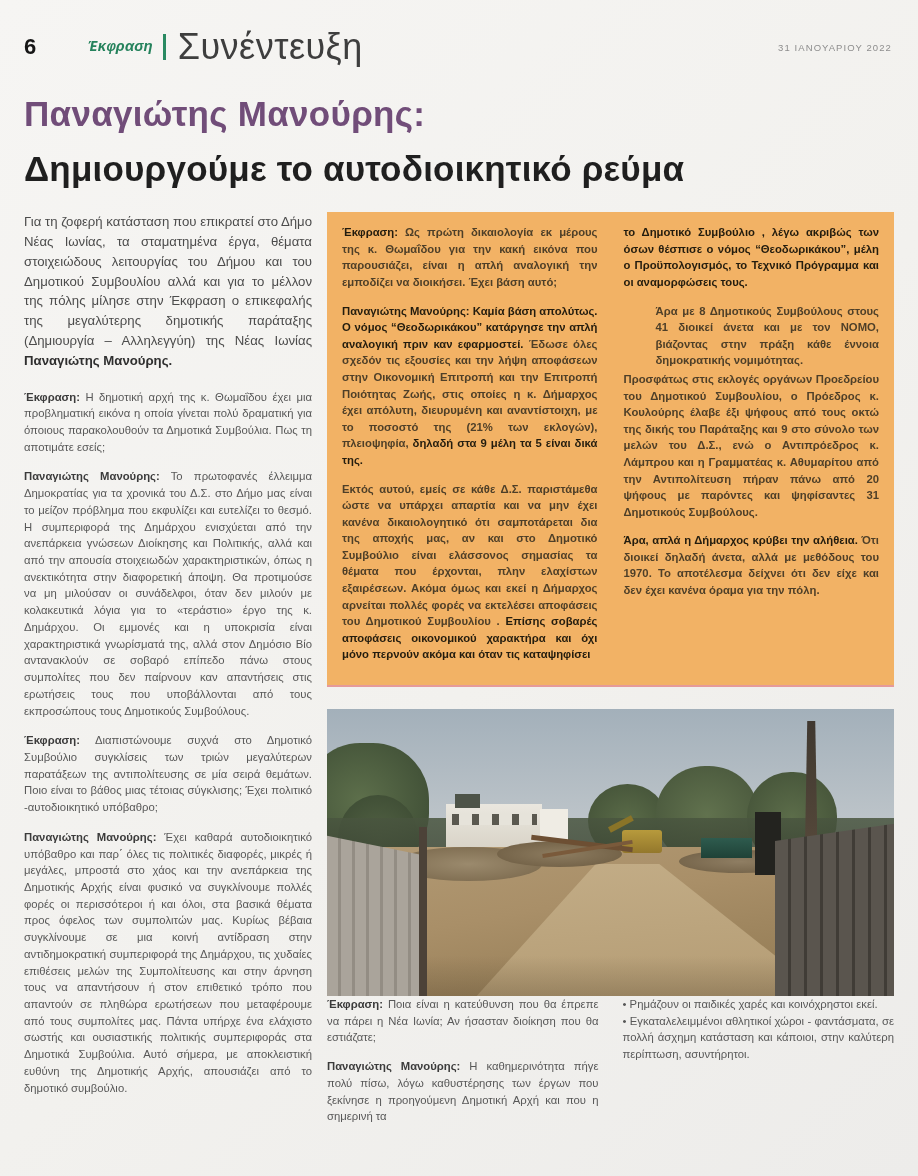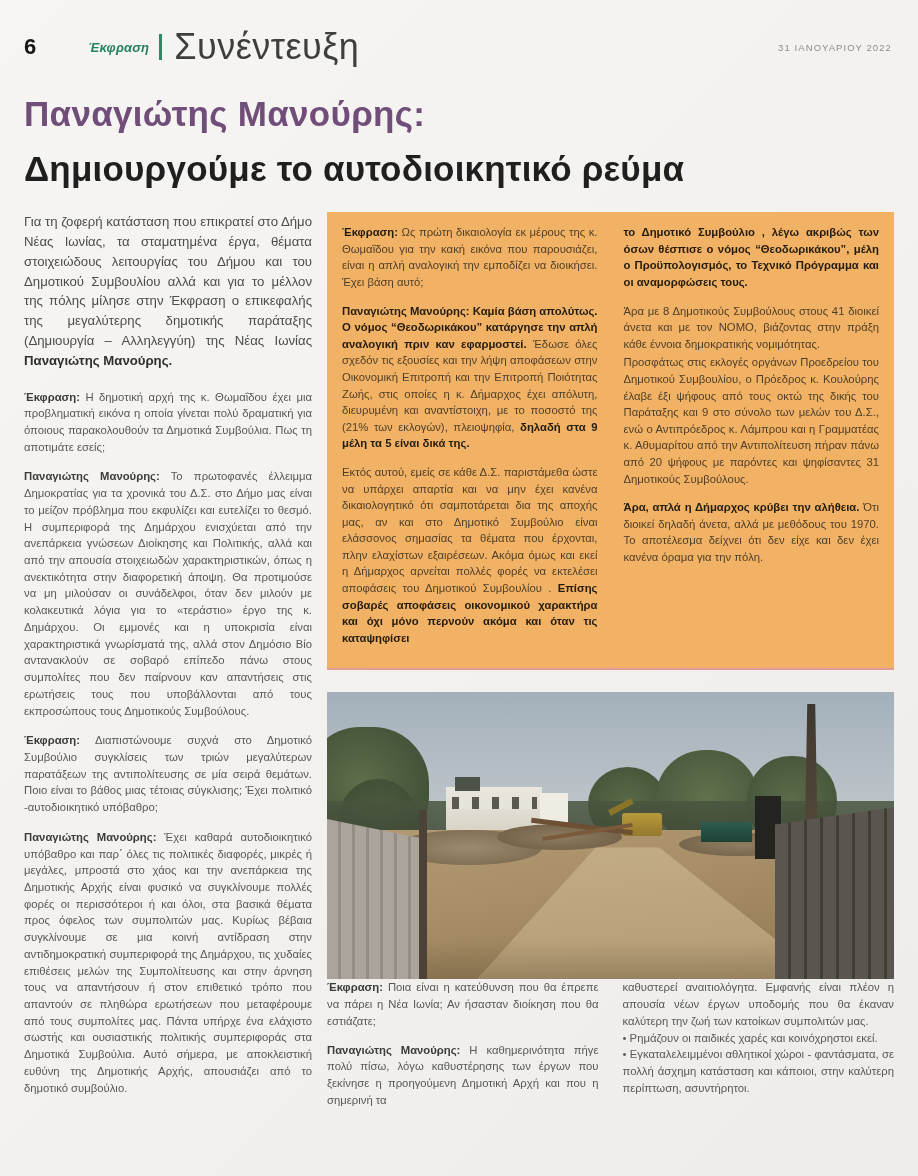--- a/index.html
+++ b/index.html
@@ -9,22 +9,22 @@
     font-family:"Liberation Sans", sans-serif;
     -webkit-font-smoothing:antialiased;
   }
   .page{
     position:relative;width:918px;height:1176px;overflow:hidden;
     background:linear-gradient(135deg,#f6f5f3 0%,#f2f1ee 55%,#edecea 100%);
   }
   
   .header{display:flex;align-items:center;padding:26px 26px 0 24px;}
   .page-num{font-size:22px;font-weight:bold;color:#161616;}
-  .brand{margin-left:52px;font-family:Liberation Sans, sans-serif;font-style:italic;font-weight:bold;
-         font-size:13px;color:#25825c;letter-spacing:0.2px;}
+  .brand{margin-left:52px;font-family:Liberation Mono, monospace;font-style:italic;font-weight:bold;
+         font-size:15px;color:#25825c;letter-spacing:0.2px;}
   .brand-divider{width:3px;height:26px;background:#2a8a62;margin:0 12px 0 10px;}
   .section-title{font-size:36px;font-weight:normal;color:#3e3e3e;letter-spacing:0.5px;}
   .issue-date{margin-left:auto;font-size:9.5px;font-weight:normal;color:#8d8d8d;letter-spacing:1.1px;}
   
   .headline{padding:26px 24px 4px 24px;}
   .kicker{font-size:35px;font-weight:bold;color:#714d79;letter-spacing:0.3px;margin:0 0 12px 0;}
   .main-title{font-size:35px;font-weight:bold;color:#1f1f1f;line-height:1.32;margin:0;letter-spacing:0.2px;}
   
   .content{display:flex;gap:15px;padding:16px 24px 0 24px;}
   .col-left{width:288px;flex:none;}
@@ -34,21 +34,21 @@
   .para{font-size:11.3px;line-height:1.48;color:#585858;text-align:justify;margin:0 0 13px 0;}
   .para .qlabel{font-weight:bold;color:#3b3b3b;}
   
   .highlight-box{
     background:#f2b265;
     border-bottom:2px solid #e59a9a;
     display:flex;gap:26px;
     padding:12px 15px 10px 15px;
   }
   .obox-col{flex:1;min-width:0;font-size:11.3px;line-height:1.47;color:#4e3f28;text-align:justify;}
-  .obox-col p{margin:0 0 12px 0;}
+  .obox-col p{margin:0 0 12px 0;font-weight:bold;}
   .obox-col b{color:#231c0e;}
   .obox-heading{text-align:center;font-weight:bold;font-size:13.5px;color:#1d170c;
                 line-height:1.45;margin:14px 0 12px 0;}
   
   .photo{position:relative;margin-top:22px;height:287px;overflow:hidden;background:linear-gradient(#a3b0ba,#c7cccf 55%,#cfd2d2);}
   .photo div{position:absolute;}
   .ph-ground{left:0;right:0;bottom:0;height:52%;background:linear-gradient(170deg,#b29a74 0%,#a98f68 40%,#8d764f 100%);}
   .ph-road{left:18%;right:12%;bottom:0;height:46%;background:linear-gradient(175deg,#c3ad87,#b49c74);
            clip-path:polygon(42% 0,58% 0,100% 100%,12% 100%);}
   .ph-shadow{left:0;right:0;bottom:0;height:14%;background:linear-gradient(#0000,#5c4c3455);}
@@ -122,21 +122,21 @@
     <div class="col-right">
 
       <div class="highlight-box">
         <div class="obox-col">
           <p><b>Έκφραση:</b><span> Ως πρώτη δικαιολογία εκ μέρους της κ. Θωμαΐδου για την κακή εικόνα που παρουσιάζει, είναι η απλή αναλογική την εμποδίζει να διοικήσει. Έχει βάση αυτό;</span></p>
           <p><b>Παναγιώτης Μανούρης:</b><b>  Καμία βάση απολύτως. Ο νόμος “Θεοδωρικάκου” κατάργησε την απλή αναλογική πριν καν εφαρμοστεί.</b><span> Έδωσε όλες σχεδόν τις εξουσίες και την λήψη αποφάσεων στην Οικονομική Επιτροπή και την Επιτροπή Ποιότητας Ζωής, στις οποίες η κ. Δήμαρχος έχει απόλυτη, διευρυμένη και αναντίστοιχη, με το ποσοστό της (21% των εκλογών), πλειοψηφία, </span><b>δηλαδή στα 9 μέλη τα 5 είναι δικά της.</b></p>
           <p><span>Εκτός αυτού, εμείς σε κάθε Δ.Σ. παριστάμεθα ώστε να υπάρχει απαρτία και να μην έχει κανένα δικαιολογητικό ότι σαμποτάρεται δια της αποχής μας, αν και στο Δημοτικό Συμβούλιο είναι ελάσσονος σημασίας τα θέματα που έρχονται, πλην ελαχίστων εξαιρέσεων. Ακόμα όμως και εκεί η Δήμαρχος αρνείται πολλές φορές να εκτελέσει αποφάσεις του Δημοτικού Συμβουλίου . </span><b>Επίσης σοβαρές αποφάσεις οικονομικού χαρακτήρα και όχι μόνο περνούν ακόμα και όταν τις καταψηφίσει</b></p>
         </div>
         <div class="obox-col">
           <p><b>το Δημοτικό Συμβούλιο , λέγω ακριβώς των όσων θέσπισε  ο νόμος “Θεοδωρικάκου”, μέλη ο Προϋπολογισμός, το Τεχνικό Πρόγραμμα και οι αναμορφώσεις τους.</b></p>
-          <p style="margin-bottom:2px;"><span>Άρα με 8 Δημοτικούς Συμβούλους στους 41 διοικεί άνετα και με τον ΝΟΜΟ, βιάζοντας στην πράξη κάθε έννοια δημοκρατικής νομιμότητας.</span></p>
+          <p style="margin-bottom:2px;margin-left:32px;"><span>Άρα με 8 Δημοτικούς Συμβούλους στους 41 διοικεί άνετα και με τον ΝΟΜΟ, βιάζοντας στην πράξη κάθε έννοια δημοκρατικής νομιμότητας.</span></p>
           <p><span>Προσφάτως στις εκλογές οργάνων Προεδρείου του Δημοτικού Συμβουλίου, ο Πρόεδρος κ. Κουλούρης έλαβε έξι ψήφους από τους οκτώ της δικής του Παράταξης και 9 στο σύνολο των μελών του Δ.Σ., ενώ ο Αντιπρόεδρος κ. Λάμπρου και η Γραμματέας κ. Αθυμαρίτου από την Αντιπολίτευση πήραν πάνω από 20 ψήφους με παρόντες και ψηφίσαντες 31 Δημοτικούς Συμβούλους.</span></p>
           <p><b>Άρα, απλά η Δήμαρχος κρύβει την αλήθεια.</b><span> Ότι διοικεί δηλαδή άνετα, αλλά με μεθόδους του 1970. Το αποτέλεσμα δείχνει ότι δεν είχε και δεν έχει κανένα όραμα για την πόλη.</span></p>
         </div>
       </div>
 
       <div class="photo">
         <div class="ph-tree-l1"></div>
         <div class="ph-tree-l2"></div>
         <div class="ph-tree-m1"></div>
         <div class="ph-tree-m2"></div>
@@ -163,21 +163,20 @@
         <div class="ph-pole"></div>
         <div class="ph-fence-right"></div>
       </div>
 
       <div class="bottom-cols">
         <div class="bottom-col">
           <p class="para"><span class="qlabel">Έκφραση:</span><span> Ποια είναι η κατεύθυνση που θα έπρεπε να πάρει η Νέα Ιωνία; Αν ήσασταν διοίκηση που θα εστιάζατε;</span></p>
           <p class="para"><span class="qlabel">Παναγιώτης Μανούρης:</span><span>  Η καθημερινότητα πήγε πολύ πίσω, λόγω καθυστέρησης των έργων που ξεκίνησε η προηγούμενη Δημοτική Αρχή και που η σημερινή τα</span></p>
         </div>
         <div class="bottom-col">
-          <p class="bullet-line">καθυστερεί αναιτιολόγητα. Εμφανής είναι πλέον η απουσία νέων έργων υποδομής που θα έκαναν καλύτερη την ζωή των κατοίκων συμπολιτών μας.</p>
           <p class="bullet-line">• Ρημάζουν οι παιδικές χαρές και κοινόχρηστοι εκεί.</p>
           <p class="bullet-line">• Εγκαταλελειμμένοι αθλητικοί χώροι - φαντάσματα, σε πολλή άσχημη κατάσταση και κάποιοι, στην καλύτερη περίπτωση, ασυντήρητοι.</p>
         </div>
       </div>
 
     </div>
   </div>
 </div>
 
 </body></html>

